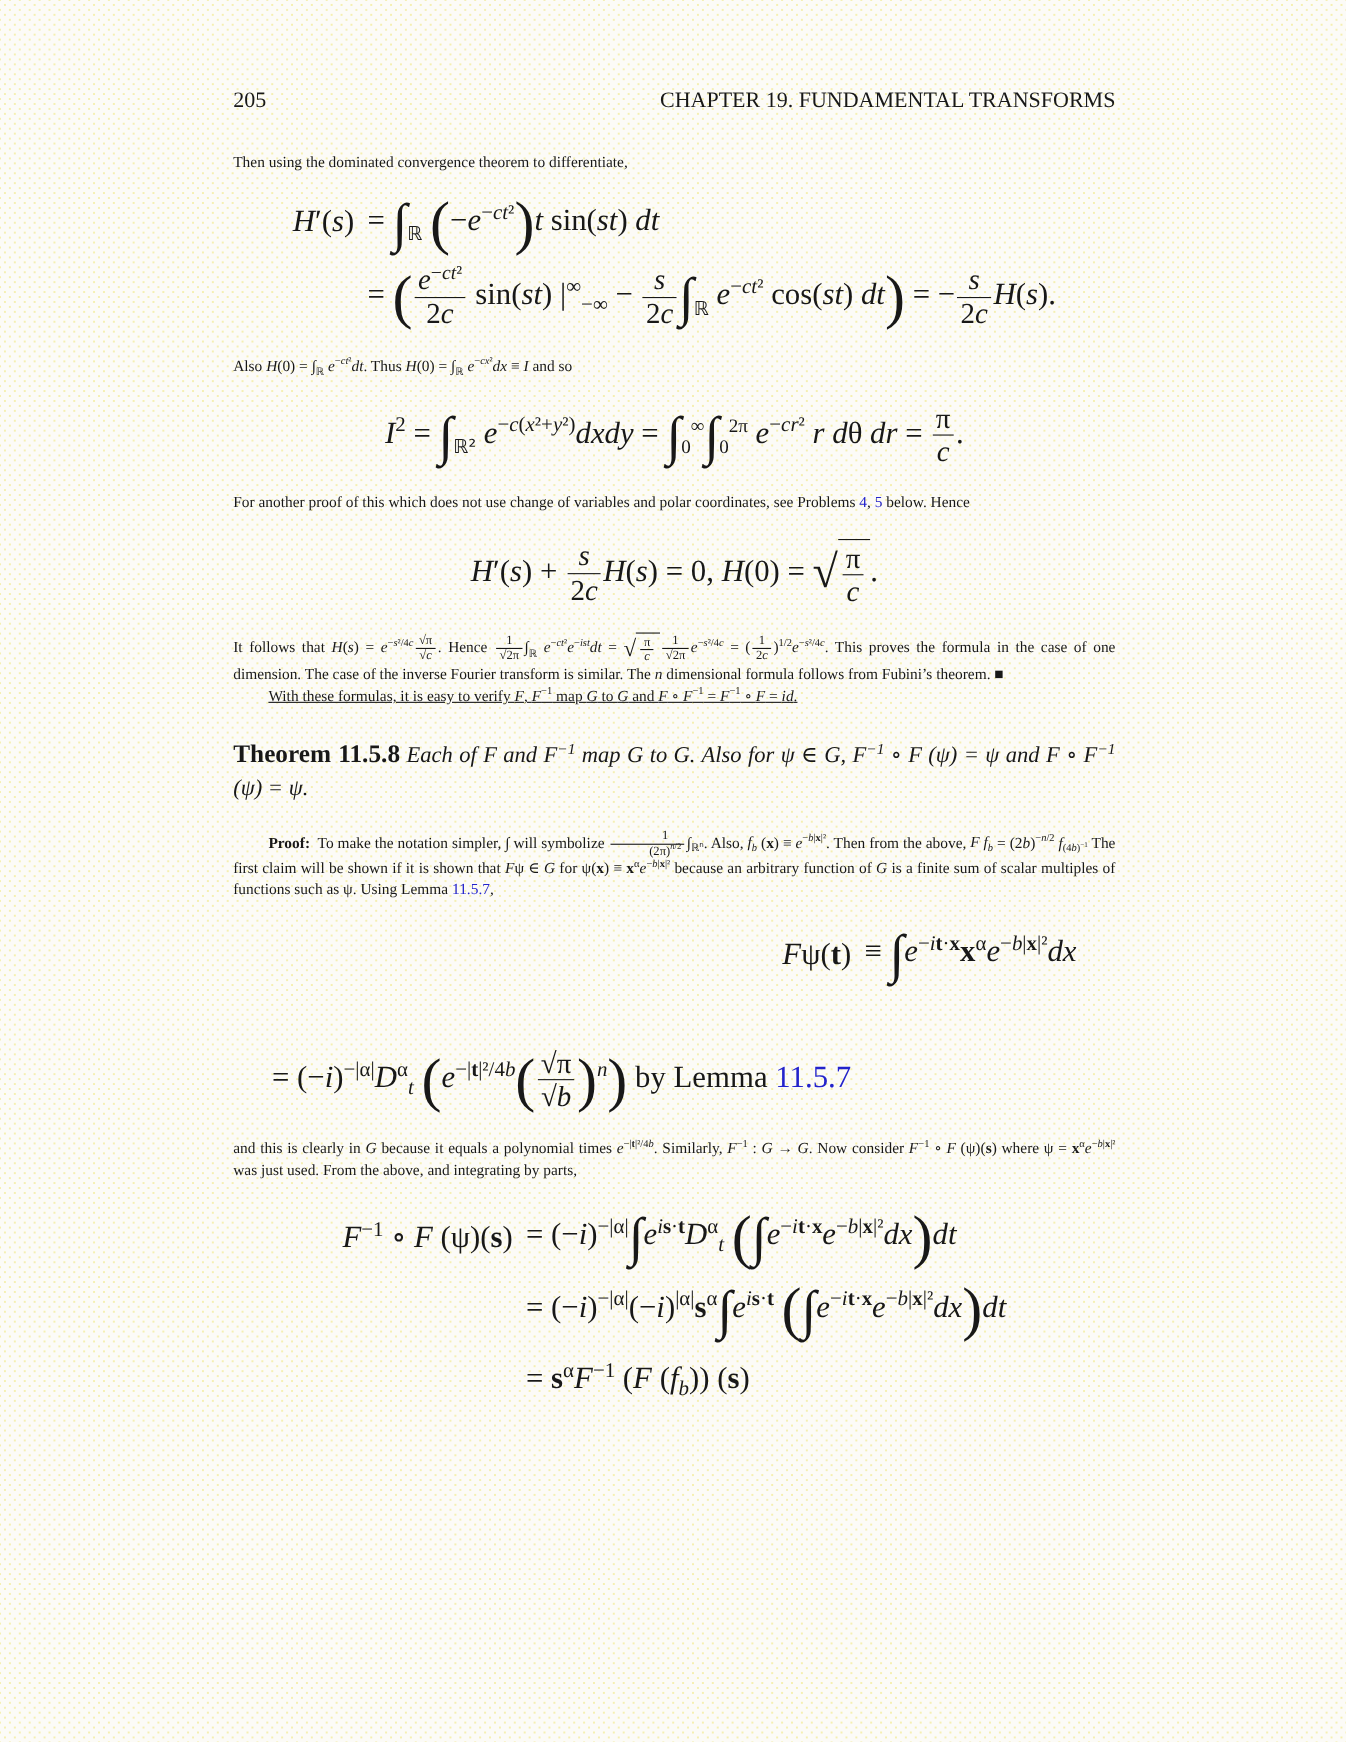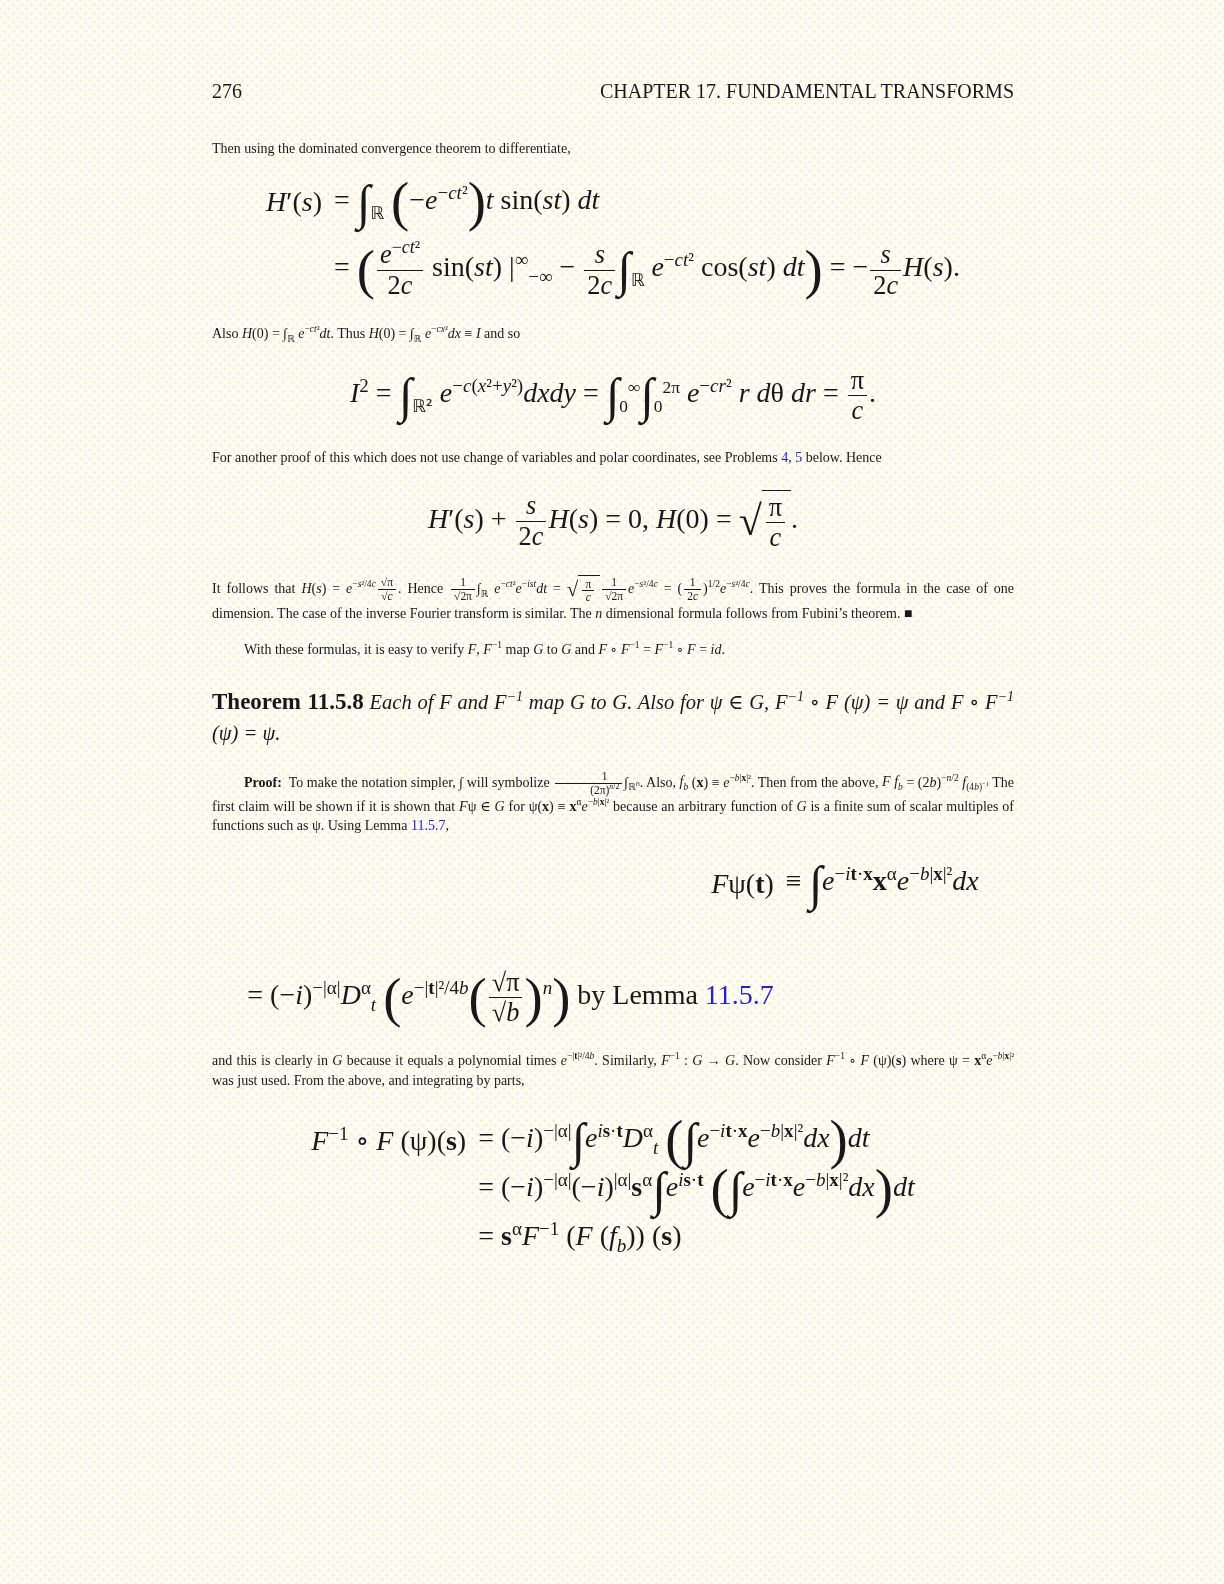--- a/index.html
+++ b/index.html
@@ -46,22 +46,22 @@
   .thm-head{font-weight:bold;font-size:23px;font-family:"Liberation Serif",serif;}
   .thm-body{font-style:italic;}
   .nowrap{white-space:nowrap;}
 </style>
 </head>
 <body>
 
 <div class="page">
 
   <div class="hdr">
-    <span>276</span>
-    <span>CHAPTER 17.  FUNDAMENTAL TRANSFORMS</span>
+    <span>205</span>
+    <span>CHAPTER 19.  FUNDAMENTAL TRANSFORMS</span>
   </div>
 
   <p class="body-p mt-intro">Then using the dominated convergence theorem to differentiate,</p>
 
   <div class="eq eqgrid">
     <span class="lhs"><i>H</i>′(<i>s</i>)</span>
     <span class="rhs">= <span class="int">∫</span><sub class="lim bb">ℝ</sub> <span class="big">(</span>−<i>e</i><sup>−<i>ct</i>²</sup><span class="big">)</span><i>t</i> sin(<i>st</i>) <i>dt</i></span>
     <span class="lhs"></span>
     <span class="rhs">= <span class="big">(</span><span class="fr"><span class="nu"><i>e</i><sup>−<i>ct</i>²</sup></span><span class="de">2<i>c</i></span></span> sin(<i>st</i>) |<sup>∞</sup><sub>−∞</sub> − <span class="fr"><span class="nu"><i>s</i></span><span class="de">2<i>c</i></span></span><span class="int">∫</span><sub class="lim bb">ℝ</sub> <i>e</i><sup>−<i>ct</i>²</sup> cos(<i>st</i>) <i>dt</i><span class="big">)</span> = −<span class="fr"><span class="nu"><i>s</i></span><span class="de">2<i>c</i></span></span><i>H</i>(<i>s</i>).</span>
   </div>
@@ -69,41 +69,41 @@
   <p class="body-p">Also <i>H</i>(0) = ∫<sub class="bb">ℝ</sub> <i>e</i><sup>−<i>ct</i>²</sup><i>dt</i>. Thus <i>H</i>(0) = ∫<sub class="bb">ℝ</sub> <i>e</i><sup>−<i>cx</i>²</sup><i>dx</i> ≡ <i>I</i> and so</p>
 
   <div class="eq eqc"><i>I</i><sup>2</sup> = <span class="int">∫</span><sub class="lim bb">ℝ²</sub> <i>e</i><sup>−<i>c</i>(<i>x</i>²+<i>y</i>²)</sup><i>dxdy</i> = <span class="int">∫</span><sub class="lim">0</sub><sup class="lim">∞</sup><span class="int">∫</span><sub class="lim">0</sub><sup class="lim">2π</sup> <i>e</i><sup>−<i>cr</i>²</sup> <i>r d</i>θ <i>dr</i> = <span class="fr"><span class="nu">π</span><span class="de"><i>c</i></span></span>.</div>
 
   <p class="body-p">For another proof of this which does not use change of variables and polar coordinates, see Problems <span class="link">4</span>, <span class="link">5</span> below. Hence</p>
 
   <div class="eq eqc"><i>H</i>′(<i>s</i>) + <span class="fr"><span class="nu"><i>s</i></span><span class="de">2<i>c</i></span></span><i>H</i>(<i>s</i>) = 0, <i>H</i>(0) = <span class="sqrt"><span class="radsign">√</span><span class="rad"><span class="fr"><span class="nu">π</span><span class="de"><i>c</i></span></span></span></span>.</div>
 
   <p class="body-p mt-md">It follows that <i>H</i>(<i>s</i>) = <i>e</i><sup>−<i>s</i>²/4<i>c</i></sup><span class="fr sm"><span class="nu">√π</span><span class="de">√<i>c</i></span></span>. Hence <span class="fr sm"><span class="nu">1</span><span class="de">√2π</span></span>∫<sub class="bb">ℝ</sub> <i>e</i><sup>−<i>ct</i>²</sup><i>e</i><sup>−<i>ist</i></sup><i>dt</i> = <span class="sqrt"><span class="radsign">√</span><span class="rad"><span class="fr sm"><span class="nu">π</span><span class="de"><i>c</i></span></span></span></span><span class="fr sm"><span class="nu">1</span><span class="de">√2π</span></span><i>e</i><sup>−<i>s</i>²/4<i>c</i></sup> = <span class="nowrap">(<span class="fr sm"><span class="nu">1</span><span class="de">2<i>c</i></span></span>)<sup>1/2</sup></span><i>e</i><sup>−<i>s</i>²/4<i>c</i></sup>. This proves the formula in the case of one dimension.  The case of the inverse Fourier transform is similar.  The <i>n</i> dimensional formula follows from Fubini’s theorem. ■</p>
 
-  <p class="body-p indent" style="margin-top:16px;">With these formulas, it is easy to verify <i>F</i>, <i>F</i><sup>−1</sup> map <span class="scr">G</span> to <span class="scr">G</span> and <i>F</i> ∘ <i>F</i><sup>−1</sup> = <i>F</i><sup>−1</sup> ∘ <i>F</i> = <i>id</i>.</p>
+  <p class="body-p indent" style="margin-top:0;text-decoration:underline;">With these formulas, it is easy to verify <i>F</i>, <i>F</i><sup>−1</sup> map <span class="scr">G</span> to <span class="scr">G</span> and <i>F</i> ∘ <i>F</i><sup>−1</sup> = <i>F</i><sup>−1</sup> ∘ <i>F</i> = <i>id</i>.</p>
 
   <p class="thm">
     <span class="thm-head"></span>
     <span class="thm-head">Theorem 11.5.8</span>
     <span class="thm-body">Each of F and F<sup>−1</sup> map <span class="scr">G</span> to <span class="scr">G</span>. Also for ψ ∈ <span class="scr">G</span>, F<sup>−1</sup> ∘ F (ψ) = ψ and F ∘ F<sup>−1</sup> (ψ) = ψ.</span>
   </p>
 
   <p class="body-p indent" style="margin-top:22px;"><b>Proof:</b>&nbsp; To make the notation simpler, ∫ will symbolize <span class="fr sm"><span class="nu">1</span><span class="de">(2π)<sup><i>n</i>/2</sup></span></span>∫<sub class="bb">ℝ<sup>n</sup></sub>.  Also, <i>f<sub>b</sub></i> (<b>x</b>) ≡ <i>e</i><sup>−<i>b</i>|<b>x</b>|²</sup>. Then from the above, <i>F f<sub>b</sub></i> = (2<i>b</i>)<sup>−<i>n</i>/2</sup> <i>f</i><sub>(4<i>b</i>)<sup>−1</sup></sub> The first claim will be shown if it is shown that <i>F</i>ψ ∈ <span class="scr">G</span> for ψ(<b>x</b>) ≡ <b>x</b><sup>α</sup><i>e</i><sup>−<i>b</i>|<b>x</b>|²</sup> because an arbitrary function of <span class="scr">G</span> is a finite sum of scalar multiples of functions such as ψ. Using Lemma <span class="link">11.5.7</span>,</p>
 
   <div class="eq eqgrid" style="margin-top:28px;row-gap:32px;">
     <span class="lhs"><i>F</i>ψ(<b>t</b>)</span>
     <span class="rhs">≡ <span class="int">∫</span><i>e</i><sup>−<i>i</i><b>t</b>·<b>x</b></sup><b>x</b><sup>α</sup><i>e</i><sup>−<i>b</i>|<b>x</b>|²</sup><i>dx</i></span>
     <span class="lhs"></span>
     <span class="lhs"></span>
     <span class="rhs">= (−<i>i</i>)<sup>−|α|</sup><i>D</i><sup>α</sup><sub><i>t</i></sub> <span class="big">(</span><i>e</i><sup>−|<b>t</b>|²/4<i>b</i></sup><span class="big">(</span><span class="fr"><span class="nu">√π</span><span class="de">√<i>b</i></span></span><span class="big">)</span><sup><i>n</i></sup><span class="big">)</span> by Lemma <span class="link">11.5.7</span></span>
   </div>
 
   <p class="body-p mt-md">and this is clearly in <span class="scr">G</span> because it equals a polynomial times <i>e</i><sup>−|<b>t</b>|²/4<i>b</i></sup>. Similarly, <i>F</i><sup>−1</sup> : <span class="scr">G</span> → <span class="scr">G</span>. Now consider <i>F</i><sup>−1</sup> ∘ <i>F</i> (ψ)(<b>s</b>) where ψ = <b>x</b><sup>α</sup><i>e</i><sup>−<i>b</i>|<b>x</b>|²</sup> was just used.  From the above, and integrating by parts,</p>
 
-  <div class="eq eqgrid" style="margin-top:30px;row-gap:10px;">
+  <div class="eq eqgrid" style="margin-top:30px;row-gap:27px;">
     <span class="lhs"><i>F</i><sup>−1</sup> ∘ <i>F</i> (ψ)(<b>s</b>)</span>
     <span class="rhs">= (−<i>i</i>)<sup>−|α|</sup><span class="int">∫</span><i>e</i><sup><i>i</i><b>s</b>·<b>t</b></sup><i>D</i><sup>α</sup><sub><i>t</i></sub> <span class="big">(</span><span class="int">∫</span><i>e</i><sup>−<i>i</i><b>t</b>·<b>x</b></sup><i>e</i><sup>−<i>b</i>|<b>x</b>|²</sup><i>dx</i><span class="big">)</span><i>dt</i></span>
     <span class="lhs"></span>
     <span class="rhs">= (−<i>i</i>)<sup>−|α|</sup>(−<i>i</i>)<sup>|α|</sup><b>s</b><sup>α</sup><span class="int">∫</span><i>e</i><sup><i>i</i><b>s</b>·<b>t</b></sup> <span class="big">(</span><span class="int">∫</span><i>e</i><sup>−<i>i</i><b>t</b>·<b>x</b></sup><i>e</i><sup>−<i>b</i>|<b>x</b>|²</sup><i>dx</i><span class="big">)</span><i>dt</i></span>
     <span class="lhs"></span>
     <span class="rhs">= <b>s</b><sup>α</sup><i>F</i><sup>−1</sup> (<i>F</i> (<i>f<sub>b</sub></i>)) (<b>s</b>)</span>
   </div>
 
 </div>
 

